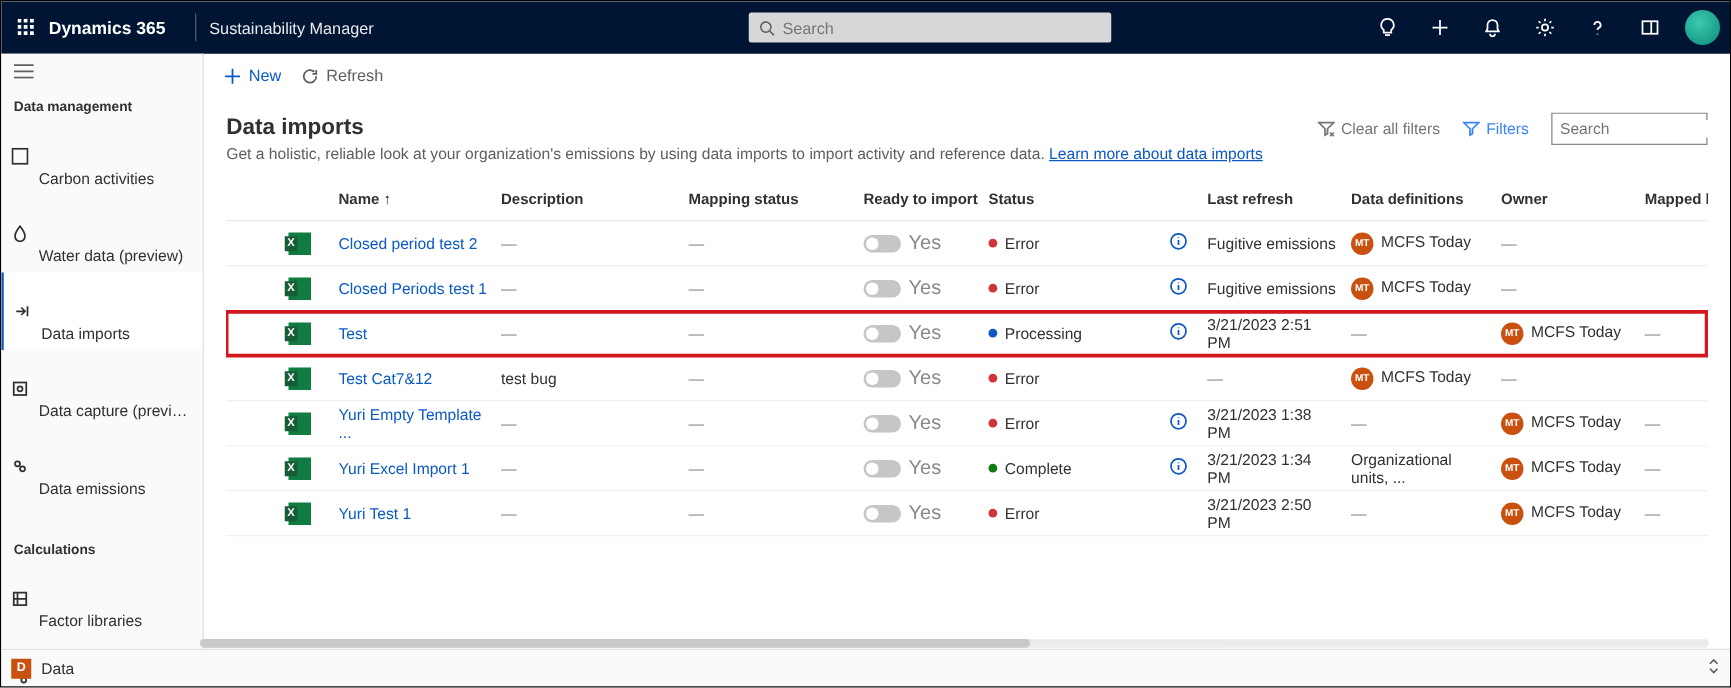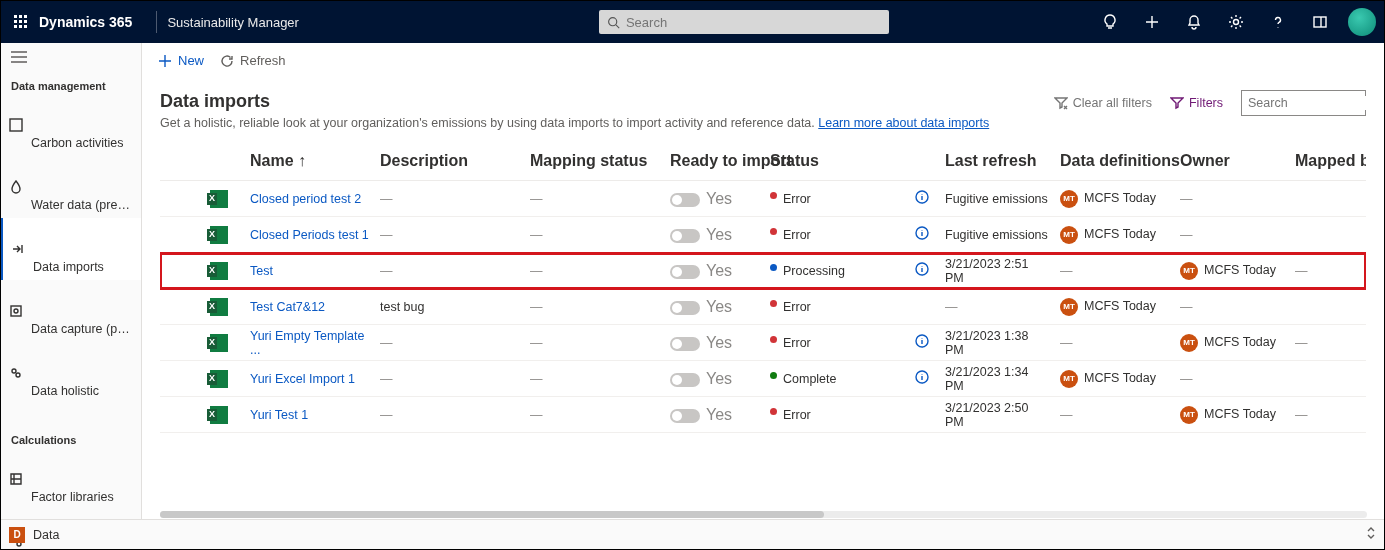--- a/index.html
+++ b/index.html
@@ -15,61 +15,61 @@
   .topsearch svg { margin-right: 6px; }
   .topsearch input { border: none; outline: none; background: transparent; flex: 1; font-size: 13px; color: #323130; }
   .top-actions { margin-left: auto; display: flex; align-items: center; gap: 14px; }
   .top-icon { width: 28px; height: 28px; display: flex; align-items: center; justify-content: center; cursor: pointer; color: #fff; }
   .avatar-top { width: 28px; height: 28px; border-radius: 50%; background: radial-gradient(circle at 40% 35%, #3ac9b0, #0d8c78); }
 
   
   .main { display: flex; height: calc(100% - 42px - 30px); }
 
   
-  .sidebar { width: 141px; border-right: 1px solid #e1dfdd; background: #fafafa; display: flex; flex-direction: column; }
+  .sidebar { width: 162px; border-right: 1px solid #e1dfdd; background: #fafafa; display: flex; flex-direction: column; }
   .hamburger { padding: 8px 10px; cursor: pointer; color: #605e5c; }
   .nav-section { padding: 6px 10px 2px; font-size: 11px; font-weight: 600; color: #323130; }
   .nav-item { display: flex; align-items: center; padding: 6px 8px; gap: 8px; cursor: pointer; color: #323130; font-size: 12.5px; }
   .nav-item.active { background: #fff; border-left: 2px solid #0b59c3; margin-left: -0px; }
   .nav-item svg { flex: none; }
   .nav-item span { white-space: nowrap; overflow: hidden; text-overflow: ellipsis; margin-top: 36px; }
 
   
   .content { flex: 1; display: flex; flex-direction: column; overflow: hidden; gap: 16px; }
   .cmdbar { display: flex; align-items: center; gap: 16px; padding: 10px 16px 6px; }
   .cmd { display: flex; align-items: center; gap: 6px; color: #0b59c3; cursor: pointer; font-size: 13px; }
   .cmd.dk { color: #605e5c; }
   .contentpad { padding: 0 18px; display: flex; flex-direction: column; flex: 1; overflow: hidden; }
   .headrow { display: flex; align-items: center; }
   .pagetitle { font-size: 18px; font-weight: 600; margin-bottom: 4px; }
   .desc { font-size: 12.5px; color: #605e5c; margin-bottom: 14px; }
   .desc a { color: #0b59c3; text-decoration: underline; }
   .right-controls { margin-left: auto; display: flex; align-items: center; gap: 18px; }
   .chip { display: flex; align-items: center; gap: 5px; color: #757575; font-size: 12.5px; cursor: pointer; }
-  .chip.blue { color: #701a75; }
+  .chip.blue { color: #3b82f6; }
   .searchbox { border: 1px solid #8a8886; height: 26px; display: flex; align-items: center; padding: 0 6px; width: 125px; }
   .searchbox input { border: none; outline: none; font-size: 12.5px; flex: 1; }
 
   
   .grid { flex: 1; overflow: auto; }
   .gridhead, .gridrow { display: grid; grid-template-columns: 50px 40px 130px 150px 140px 100px 145px 30px 115px 120px 115px 90px; align-items: center; }
-  .gridhead { font-size: 16px; font-weight: 600; color: #323130; padding: 8px 0 10px; border-bottom: 1px solid #edebe9; }
+  .gridhead { font-size: 12px; font-weight: 600; color: #323130; padding: 8px 0 10px; border-bottom: 1px solid #edebe9; }
   .gridhead .cell { white-space: nowrap; }
   .gridrow { height: 36px; border-bottom: 1px solid #f1efed; font-size: 12.5px; }
   .gridrow.highlight { outline: 3px solid #d4161d; outline-offset: -2px; }
   .cell { padding-right: 10px; }
   .xl { width: 18px; height: 18px; background: #107c41; position: relative; }
   .xl::before { content: ""; position: absolute; left: -3px; top: 3px; width: 10px; height: 12px; background: #185c37; }
   .xl::after { content: "X"; position: absolute; left: -1px; top: 3px; font-size: 9px; color: #fff; font-weight: bold; }
   .link { color: #0b59c3; cursor: pointer; text-align: center; }
   .dash { color: #8a8886; }
   .toggle { width: 30px; height: 14px; background: #c8c6c4; border-radius: 10px; position: relative; display: inline-block; vertical-align: middle; margin-right: 6px; }
   .toggle::after { content: ""; position: absolute; left: 2px; top: 2px; width: 10px; height: 10px; background: #fff; border-radius: 50%; }
   .ready-label { color: #8a8886; font-size: 16px; }
-  .status { display: flex; gap: 6px; }
+  .status { display: flex; align-items: center; gap: 6px; }
   .dot { width: 7px; height: 7px; border-radius: 50%; }
   .dot.red { background: #d13438; }
   .dot.blue { background: #0b59c3; }
   .dot.green { background: #107c10; }
   .info { color: #0b59c3; }
   .ownerchip { width: 18px; height: 18px; border-radius: 50%; background: #ca5010; color: #fff; font-size: 8px; display: inline-flex; align-items: center; justify-content: center; margin-right: 6px; font-weight:600; }
 
   
   .bottom { height: 30px; border-top: 1px solid #e1dfdd; display: flex; align-items: center; padding: 0 8px; font-size: 12.5px; background: #fafafa; }
   .sq { width: 16px; height: 16px; background: #ca5010; color: #fff; font-size: 10px; display: inline-flex; align-items: center; justify-content: center; margin-right: 8px; font-weight: 600; }
@@ -178,21 +178,21 @@
           <rect x="2" y="2" width="10" height="10" class="ico-path" stroke="#605e5c"></rect>
           <circle cx="7" cy="7" r="2" class="ico-path" stroke="#605e5c"></circle>
         </svg>
         <span>Data capture (preview)</span>
       </div>
     <div class="nav-item">
         <svg width="14" height="14" viewBox="0 0 14 14">
           <circle cx="5" cy="5" r="2" class="ico-path" stroke="#605e5c"></circle>
           <circle cx="9" cy="9" r="2" class="ico-path" stroke="#605e5c"></circle>
         </svg>
-        <span>Data holistic</span>
+        <span>Data emissions</span>
       </div>
 
     <div class="nav-section" style="margin-top:24px">Calculations</div>
     <div class="nav-item">
         <svg width="14" height="14" viewBox="0 0 14 14">
           <path d="M2 2h10v10H2zM5 2v10M2 7h10" class="ico-path" stroke="#605e5c"></path>
         </svg>
         <span>Factor libraries</span>
       </div>
     <div class="nav-item">
@@ -395,20 +395,21 @@
               <div class="cell"><span class="toggle"></span><span class="ready-label">Yes</span></div>
               <div class="cell status">
                 <span class="dot green"></span>
                 <span>Complete</span>
               </div>
               <div class="cell"><svg width="14" height="14" viewBox="0 0 14 14" class="info">
                   <circle cx="7" cy="7" r="6" class="ico-path" stroke="#0b59c3"></circle>
                   <path d="M7 4v.5M7 6v4" class="ico-path" stroke="#0b59c3"></path>
                 </svg></div>
               <div class="cell">3/21/2023 1:34 PM</div>
+              <div class="cell">Organizational units, ...</div>
               <div class="cell"><span class="ownerchip">MT</span>MCFS Today</div>
               <div class="cell dash">—</div>
             </div>
             <div class="gridrow">
               <div class="cell"></div>
               <div class="cell">
                 <div class="xl"></div>
               </div>
               <div class="cell"><span class="link">Yuri Test 1</span></div>
               <div class="cell"><span class="dash">—</span></div>

